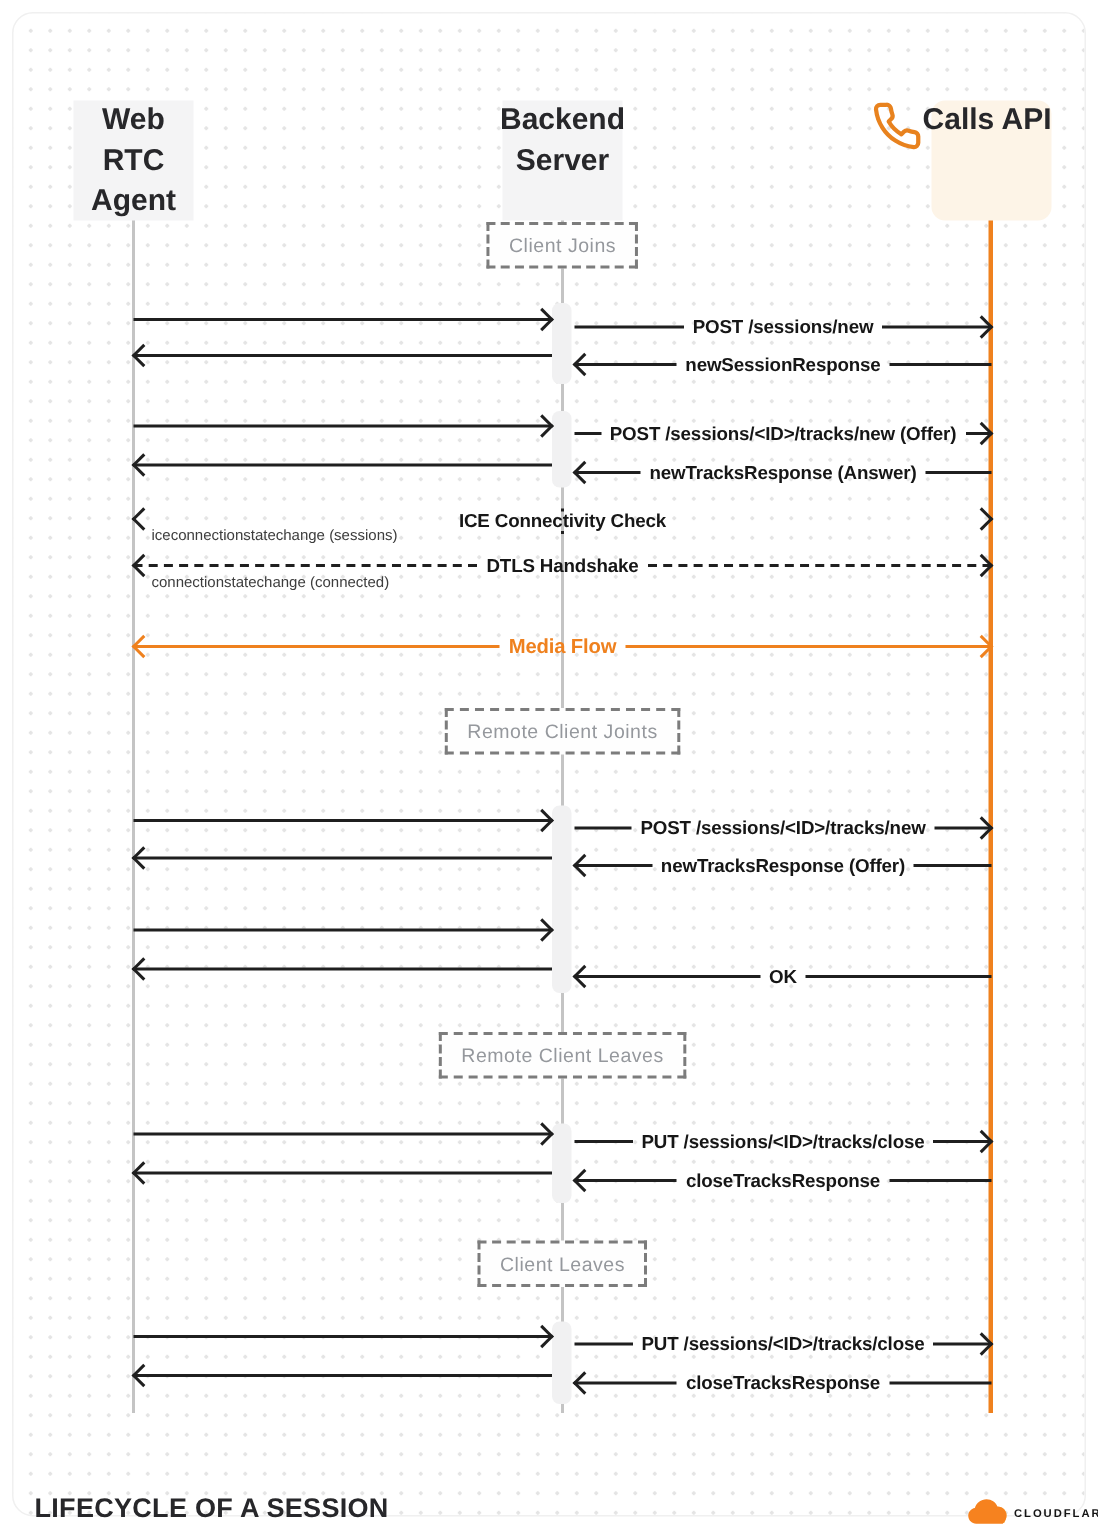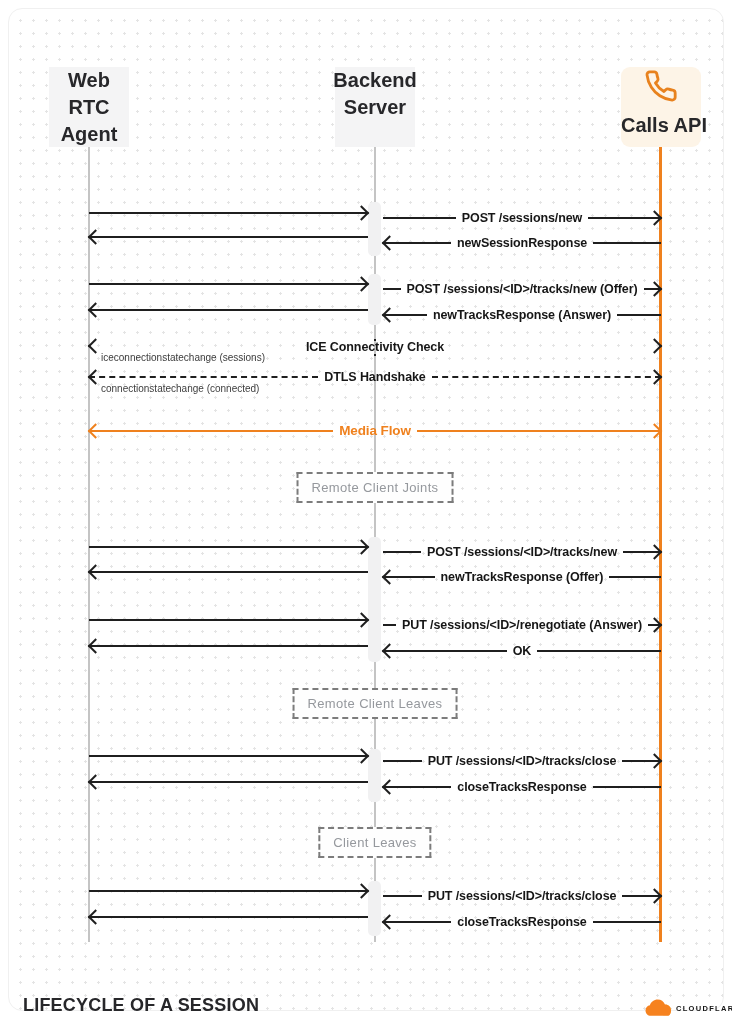--- a/index.html
+++ b/index.html
@@ -19,21 +19,21 @@
   .lifeline.orange{background:#ef811e;width:2.5px;}
   
   .bar{position:absolute;width:13px;background:#f1f1f2;border-radius:5px;}
   
   .actor{
     position:absolute;top:58px;width:80px;height:80px;background:#f4f4f5;
     display:flex;justify-content:center;text-align:center;
     font-weight:700;font-size:20px;color:#27272a;line-height:1.35;white-space:pre-line;
   }
   .actor.calls{
-    background:#fdf4e7;border-radius:9px;flex-direction:column;justify-content:flex-end;
+    background:#fdf4e7;border-radius:9px;flex-direction:row;justify-content:flex-end;
     padding-bottom:8px;box-sizing:border-box;white-space:nowrap;
   }
   .actor.calls .phone-wrap{margin-bottom:9px;line-height:0;}
   
   .grp{
     position:absolute;left:366px;transform:translateX(-50%);
     background:#fefefe;border:2px dashed #7c7c7c;color:#95989d;
     font-size:13px;font-weight:400;letter-spacing:.35px;padding:6px 13px;white-space:nowrap;
   }
   
@@ -84,20 +84,21 @@
     </div>
     <div class="actor calls" style="left:612px;">
       <span class="phone-wrap">
         <svg width="34" height="34" viewBox="0 0 24 24" fill="none" stroke="#E8821E" stroke-width="2" stroke-linecap="round" stroke-linejoin="round">
           <path d="M22 16.92v3a2 2 0 0 1-2.18 2 19.79 19.79 0 0 1-8.63-3.07 19.5 19.5 0 0 1-6-6 19.79 19.79 0 0 1-3.07-8.67A2 2 0 0 1 4.11 2h3a2 2 0 0 1 2 1.72 12.84 12.84 0 0 0 .7 2.81 2 2 0 0 1-.45 2.11L8.09 9.91a16 16 0 0 0 6 6l1.27-1.27a2 2 0 0 1 2.11-.45 12.84 12.84 0 0 0 2.81.7A2 2 0 0 1 22 16.92z"></path>
         </svg>
       </span>
       <span>Calls API</span>
     </div>
 
+    <div class="grp" style="top:139px;">Client Joins</div>
     <div class="grp" style="top:679px;">Remote Client Leaves</div>
     <div class="grp" style="top:463px;">Remote Client Joints</div>
     <div class="grp" style="top:818px;">Client Leaves</div>
 
     <div class="arrow" style="left:80px;top:204px;width:279px;">
         <span class="seg"></span>
         <span class="ah r"></span>
       </div>
     <div class="arrow" style="left:374px;top:209px;width:278px;">
         <span class="seg"></span>
@@ -177,26 +178,20 @@
         <span class="seg"></span>
       </div>
     <div class="arrow" style="left:374px;top:568px;width:278px;">
         <span class="ah l"></span>
         <span class="seg"></span>
         <span class="albl">newTracksResponse (Offer)</span>
         <span class="seg"></span>
       </div>
 
     <div class="arrow" style="left:80px;top:611px;width:279px;">
-        <span class="seg"></span>
-        <span class="ah r"></span>
-      </div>
-    <div class="arrow" style="left:374px;top:616px;width:278px;">
-        <span class="seg"></span>
-        <span class="albl">PUT /sessions/&lt;ID&gt;/renegotiate (Answer)</span>
         <span class="seg"></span>
         <span class="ah r"></span>
       </div>
     <div class="arrow" style="left:80px;top:637px;width:279px;">
         <span class="ah l"></span>
         <span class="seg"></span>
       </div>
     <div class="arrow" style="left:374px;top:642px;width:278px;">
         <span class="ah l"></span>
         <span class="seg"></span>

